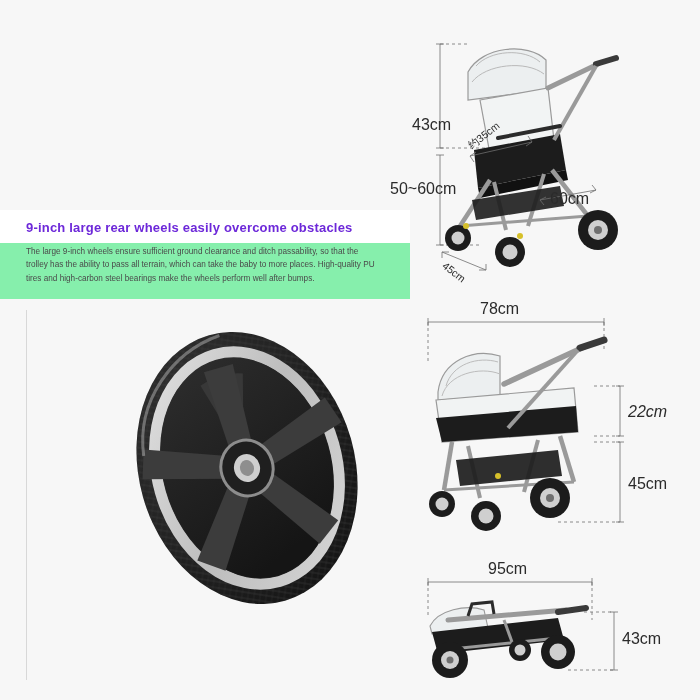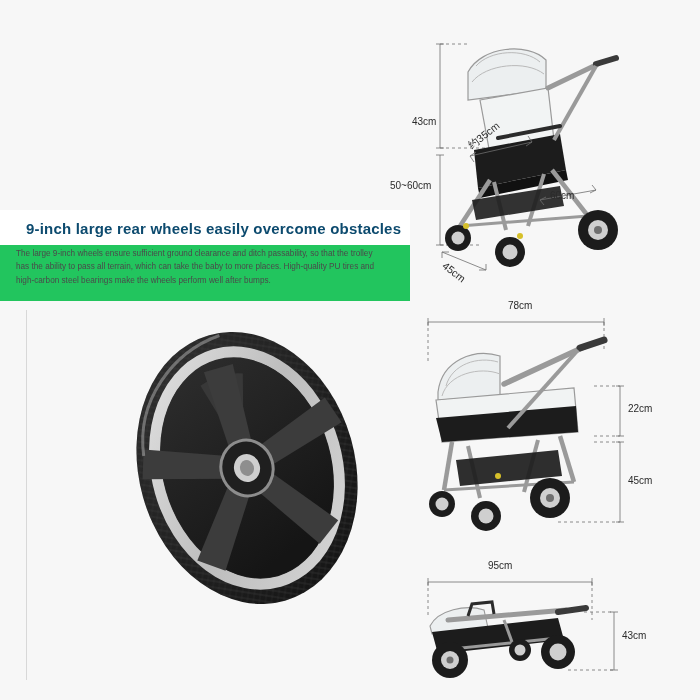--- a/index.html
+++ b/index.html
@@ -24,28 +24,28 @@
   
   .feature-block {
     position: absolute;
     left: 0;
     top: 210px;
     width: 410px;
   }
   .feature-title-bar {
     background: #ffffff;
     padding: 10px 0 8px 26px;
-    font-size: 15px;
+    font-size: 13px;
     font-weight: bold;
-    color: #0c4a6e;
+    color: #6d28d9;
     letter-spacing: 0.2px;
   }
   .feature-body {
-    background: #22c55e;
-    padding: 2px 30px 14px 16px;
+    background: #86efac;
+    padding: 2px 30px 14px 26px;
     font-size: 8.2px;
     line-height: 1.62;
     color: #4a4a4a;
   }
   .feature-rule {
     position: absolute;
     left: 26px;
     top: 310px;
     width: 1px;
     height: 370px;
@@ -63,21 +63,21 @@
   .wheel-svg { display: block; }
 
   
   .diagram {
     position: absolute;
   }
   .diagram svg { display: block; }
 
   .dim-label {
     position: absolute;
-    font-size: 10px;
+    font-size: 16px;
     color: #2b2b2b;
     white-space: nowrap;
     font-family: "Liberation Sans", sans-serif;
   }
   .dim-label.small { font-size: 10.5px; }
   .rot-n45 { transform: rotate(-38deg); transform-origin: left center; }
   .rot-p45 { transform: rotate(38deg); transform-origin: left center; }
 </style>
 </head>
 <body>
@@ -286,22 +286,22 @@
         <ellipse cx="34" cy="204" rx="6.5" ry="6.5" fill="#cfcfcf"></ellipse>
         <ellipse cx="78" cy="216" rx="15" ry="15" fill="#1c1c1c"></ellipse>
         <ellipse cx="78" cy="216" rx="7.5" ry="7.5" fill="#cfcfcf"></ellipse>
         <ellipse cx="142" cy="198" rx="20" ry="20" fill="#1c1c1c"></ellipse>
         <ellipse cx="142" cy="198" rx="10" ry="10" fill="#cfcfcf"></ellipse>
         <ellipse cx="142" cy="198" rx="4" ry="4" fill="#6f6f6f"></ellipse>
         <circle cx="90" cy="176" r="3" fill="#d6c02a"></circle>
       </g>
     </svg>
 
-    <div class="dim-label" style="left:100px; top:0px;">78cm</div>
-    <div class="dim-label" style="left:220px; top:103px;">22cm</div>
+    <div class="dim-label" style="left:72px; top:0px;">78cm</div>
+    <div class="dim-label" style="left:220px; top:103px;font-style:italic;">22cm</div>
     <div class="dim-label" style="left:220px; top:175px;">45cm</div>
   </div>
 
   <div class="diagram" style="left:408px; top:560px; width:282px; height:135px;">
     <svg width="282" height="135" viewBox="0 0 282 135" xmlns="http://www.w3.org/2000/svg">
       <g stroke="#6f6f6f" stroke-width="0.8" fill="none">
 
         <path d="M20,22 L184,22"></path>
         <path d="M20,18 L20,26"></path>
         <path d="M184,18 L184,26"></path>

